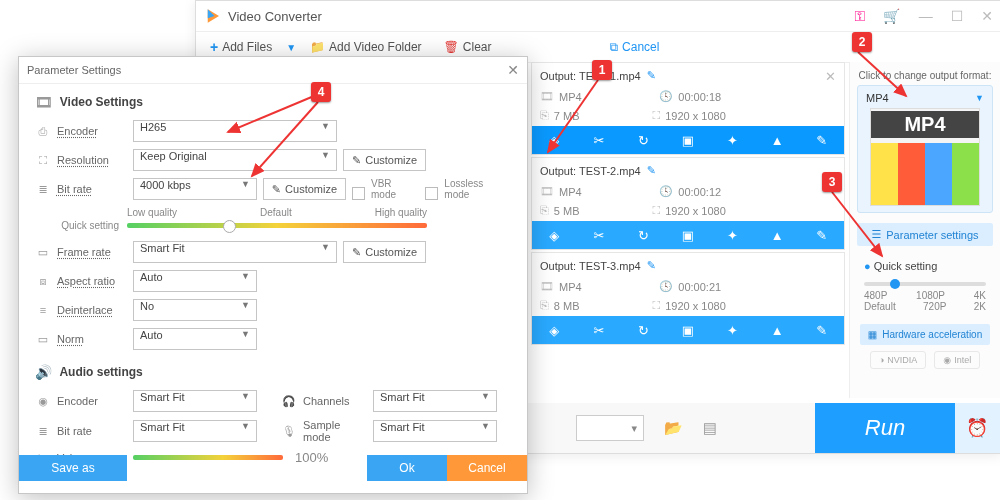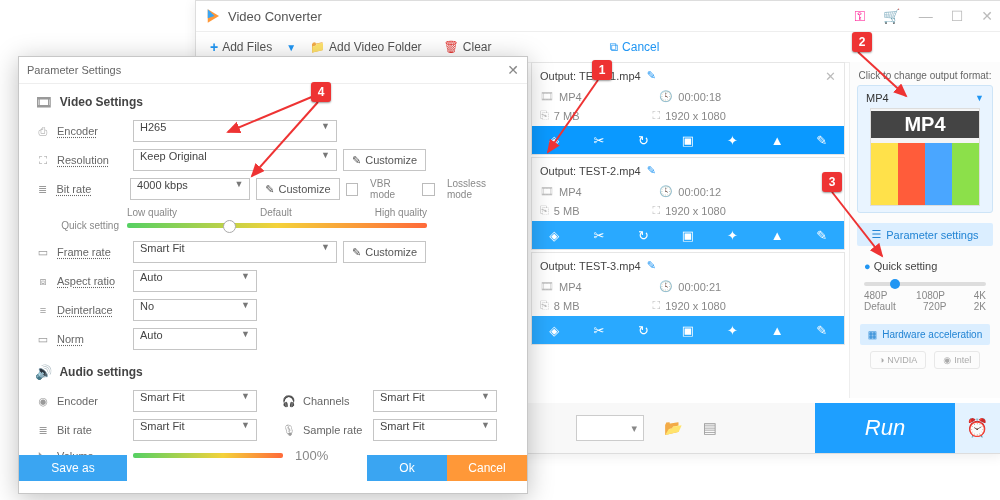--- a/index.html
+++ b/index.html
@@ -55,21 +55,21 @@
 .dlg-title .close{margin-left:auto;font-size:14px;color:#888}
 .dlg-body{padding:6px 16px 0 16px}
 .section-head{display:flex;align-items:center;gap:7px;font-weight:bold;color:#444;font-size:12px;margin:4px 0 10px 0}
 .section-head .sh-ic{color:#999;font-size:14px}
 .row{display:flex;align-items:center;margin-bottom:7px;gap:6px}
 .row .ric{width:16px;text-align:center;color:#9a9a9a;font-size:11px}
 .row .lab{width:70px;color:#666;text-decoration:underline dotted;text-underline-offset:2px}
 .combo{height:20px;border:1px solid #c5c5c5;background:#fff;display:flex;align-items:flex-start;justify-content:space-between;padding:0 6px;font-size:11px;color:#444}
 .combo .ar{font-size:9px;color:#777}
 .smbtn{height:20px;border:1px solid #c5c5c5;padding:0 8px;display:flex;align-items:center;gap:4px;background:#fff;color:#555;font-size:11px;cursor:pointer}
-.chk{display:flex;align-items:center;gap:12px;color:#888;font-size:10px}
+.chk{display:flex;align-items:flex-end;gap:6px;color:#888;font-size:10px}
 .chk .box{width:11px;height:11px;border:1px solid #bbb}
 .qslider-wrap{display:flex;align-items:center;gap:8px;margin:0 0 10px 0}
 .qslider-wrap .qlab{font-size:10px;color:#888}
 .grad{height:5px;flex:1;background:linear-gradient(90deg,#55d063 0%,#f4d23a 50%,#ff6a3a 100%);border-radius:2px;position:relative}
 .grad .knob{position:absolute;left:32%;top:-3px;width:11px;height:11px;border-radius:50%;background:#fff;border:1px solid #aaa}
 .col-labels{display:flex;justify-content:space-between;font-size:10px;color:#888;padding:0 0 2px 0}
 .vol-track{height:5px;background:linear-gradient(90deg,#55d063 0%,#f4d23a 60%,#ff6a3a 100%);border-radius:2px;position:relative;width:150px}
 .dlg-foot{position:absolute;left:0;right:0;bottom:12px;height:26px;display:flex}
 .dlg-foot .fbtn{flex:0 0 auto;height:26px;display:flex;align-items:center;justify-content:center;color:#fff;font-size:12px;cursor:pointer}
 .fbtn.save{width:108px;background:#3aa5f2;margin-right:auto}
@@ -420,21 +420,21 @@
         </div>
     </div>
     <div class="row">
       <span class="ric">≣</span>
       <span class="lab" style="text-decoration:none">Bit rate</span>
       <div class="combo" style="width:110px">
           <span>Smart Fit</span>
           <span class="ar">▼</span>
         </div>
       <span class="ric" style="margin-left:18px">🎙</span>
-      <span class="lab" style="text-decoration:none;width:64px">Sample rate</span>
+      <span class="lab" style="text-decoration:none;width:64px">Sample mode</span>
       <div class="combo" style="width:110px">
           <span>Smart Fit</span>
           <span class="ar">▼</span>
         </div>
     </div>
     <div class="row">
       <span class="ric">◣</span>
       <span class="lab" style="text-decoration:none">Volume</span>
       <div class="vol-track"></div>
       <span style="font-size:13px;color:#888;margin-left:6px">100%</span>

